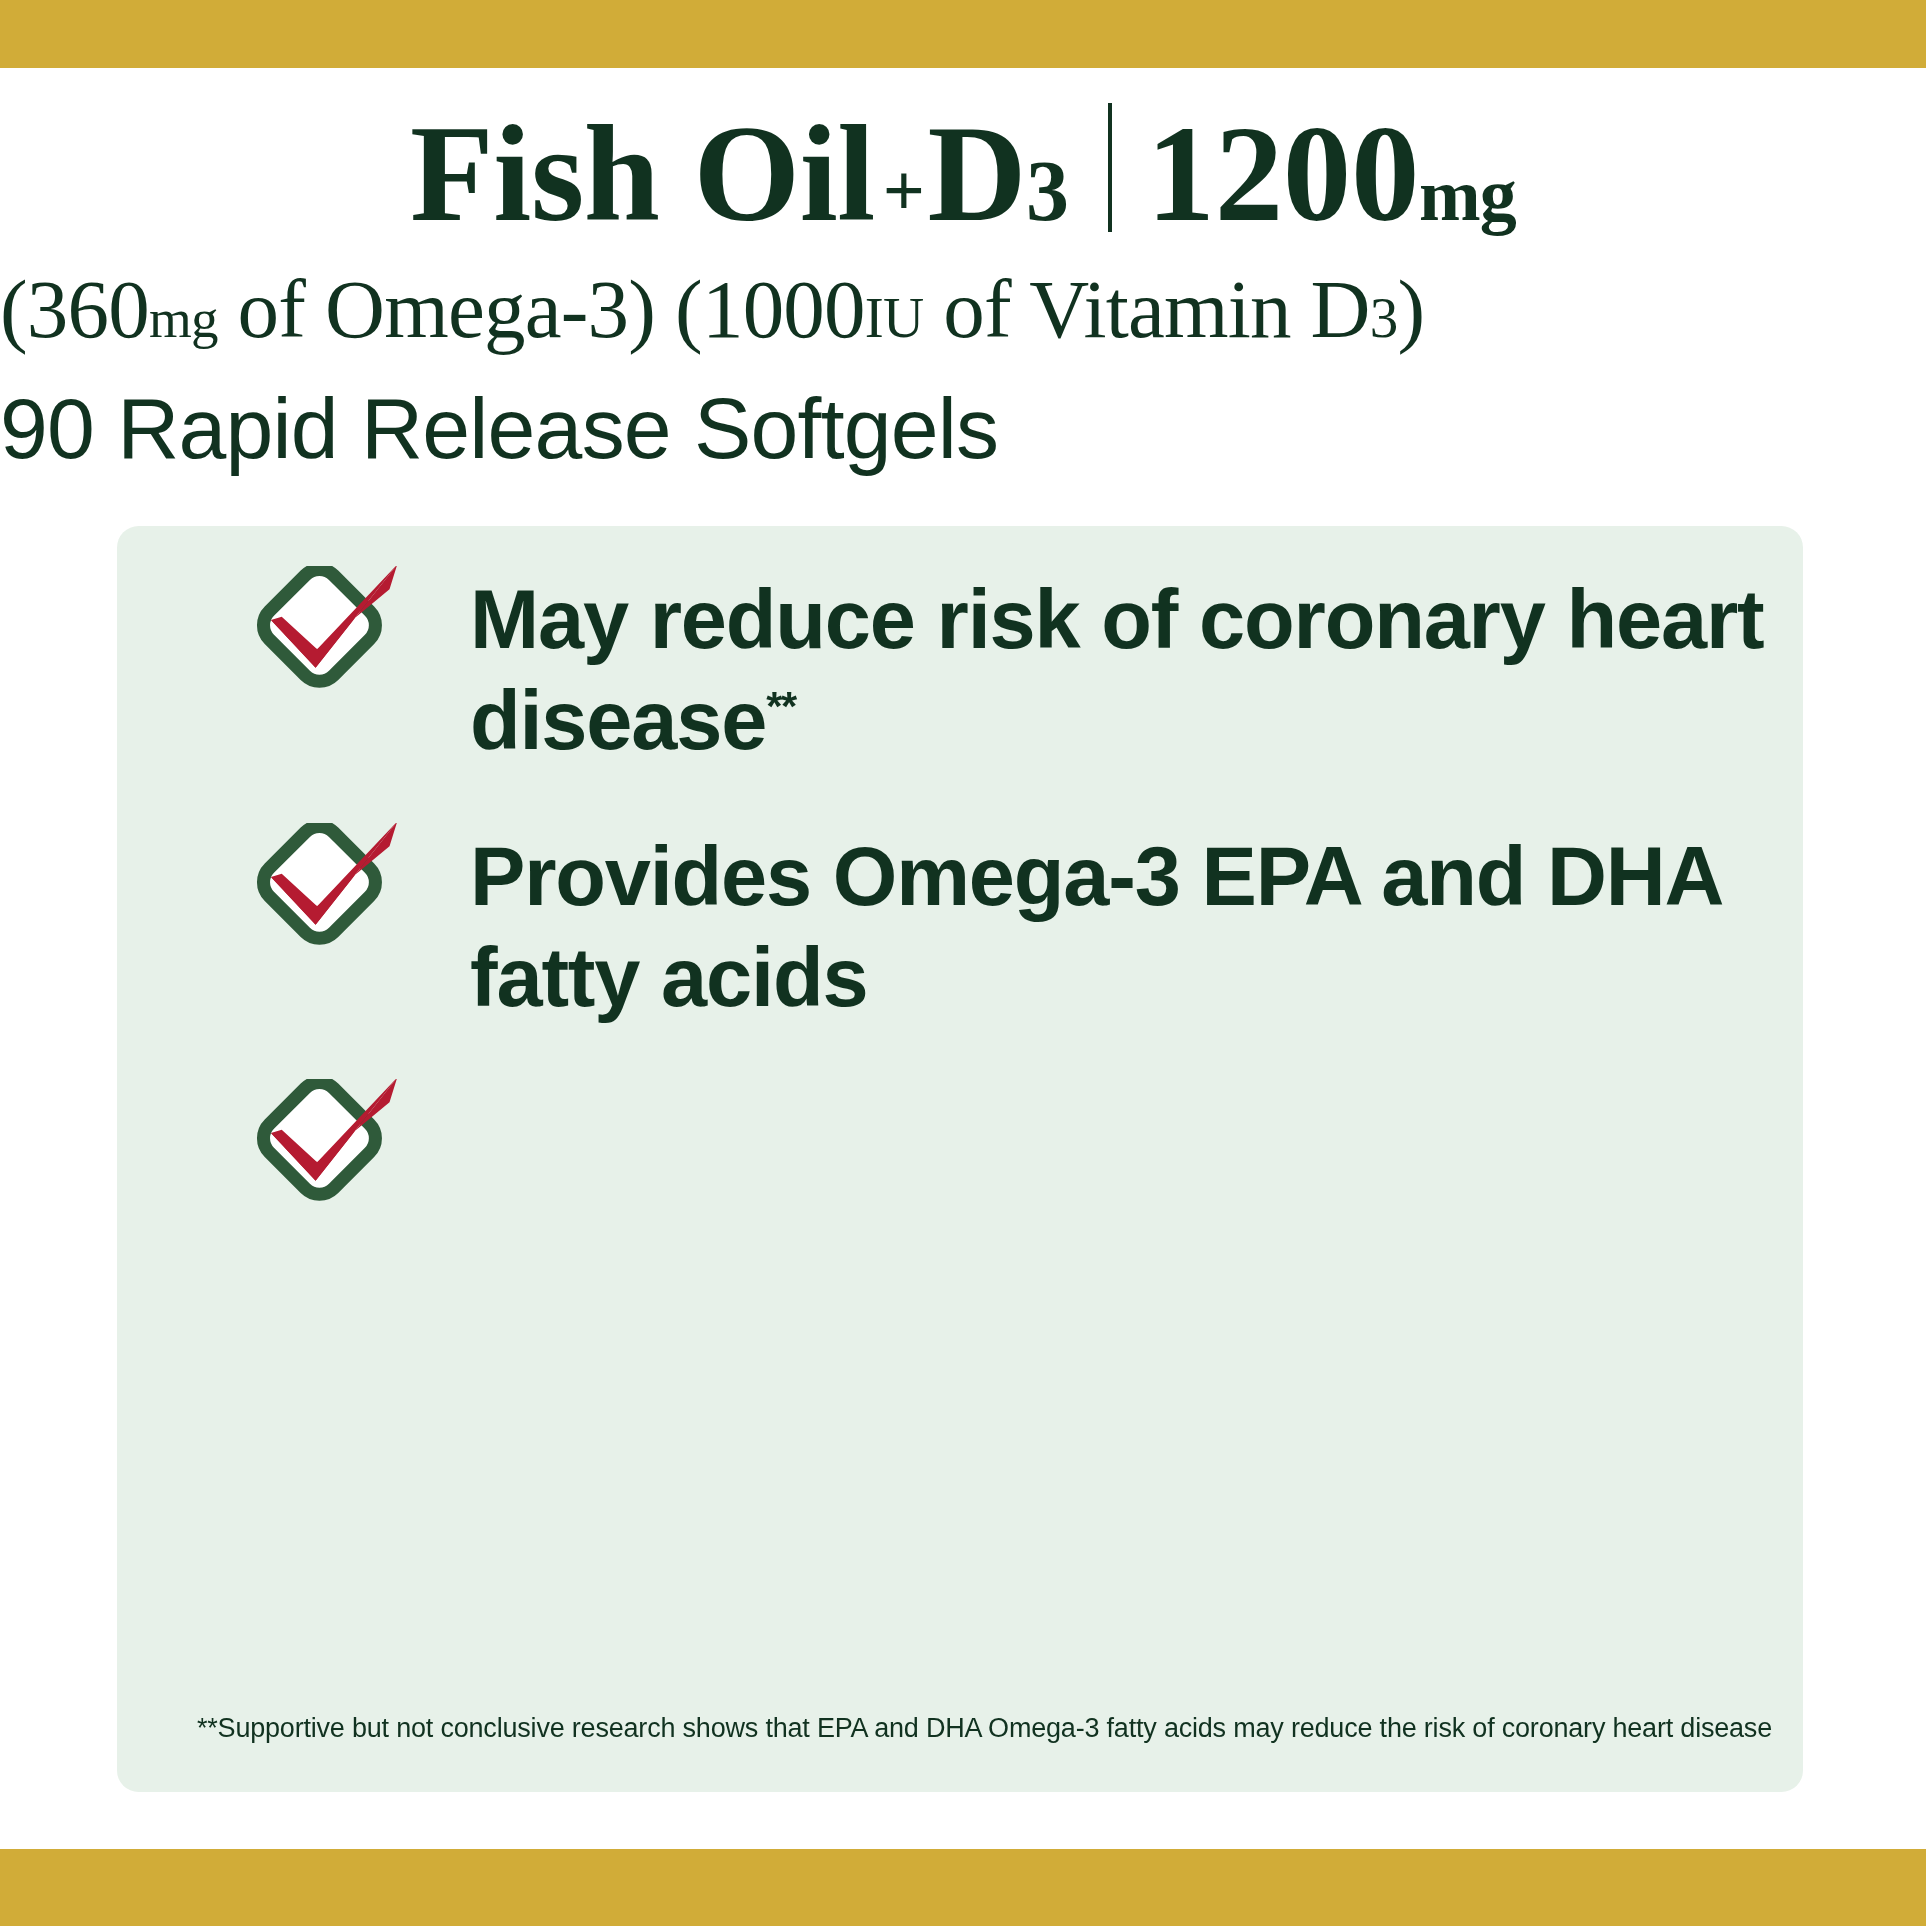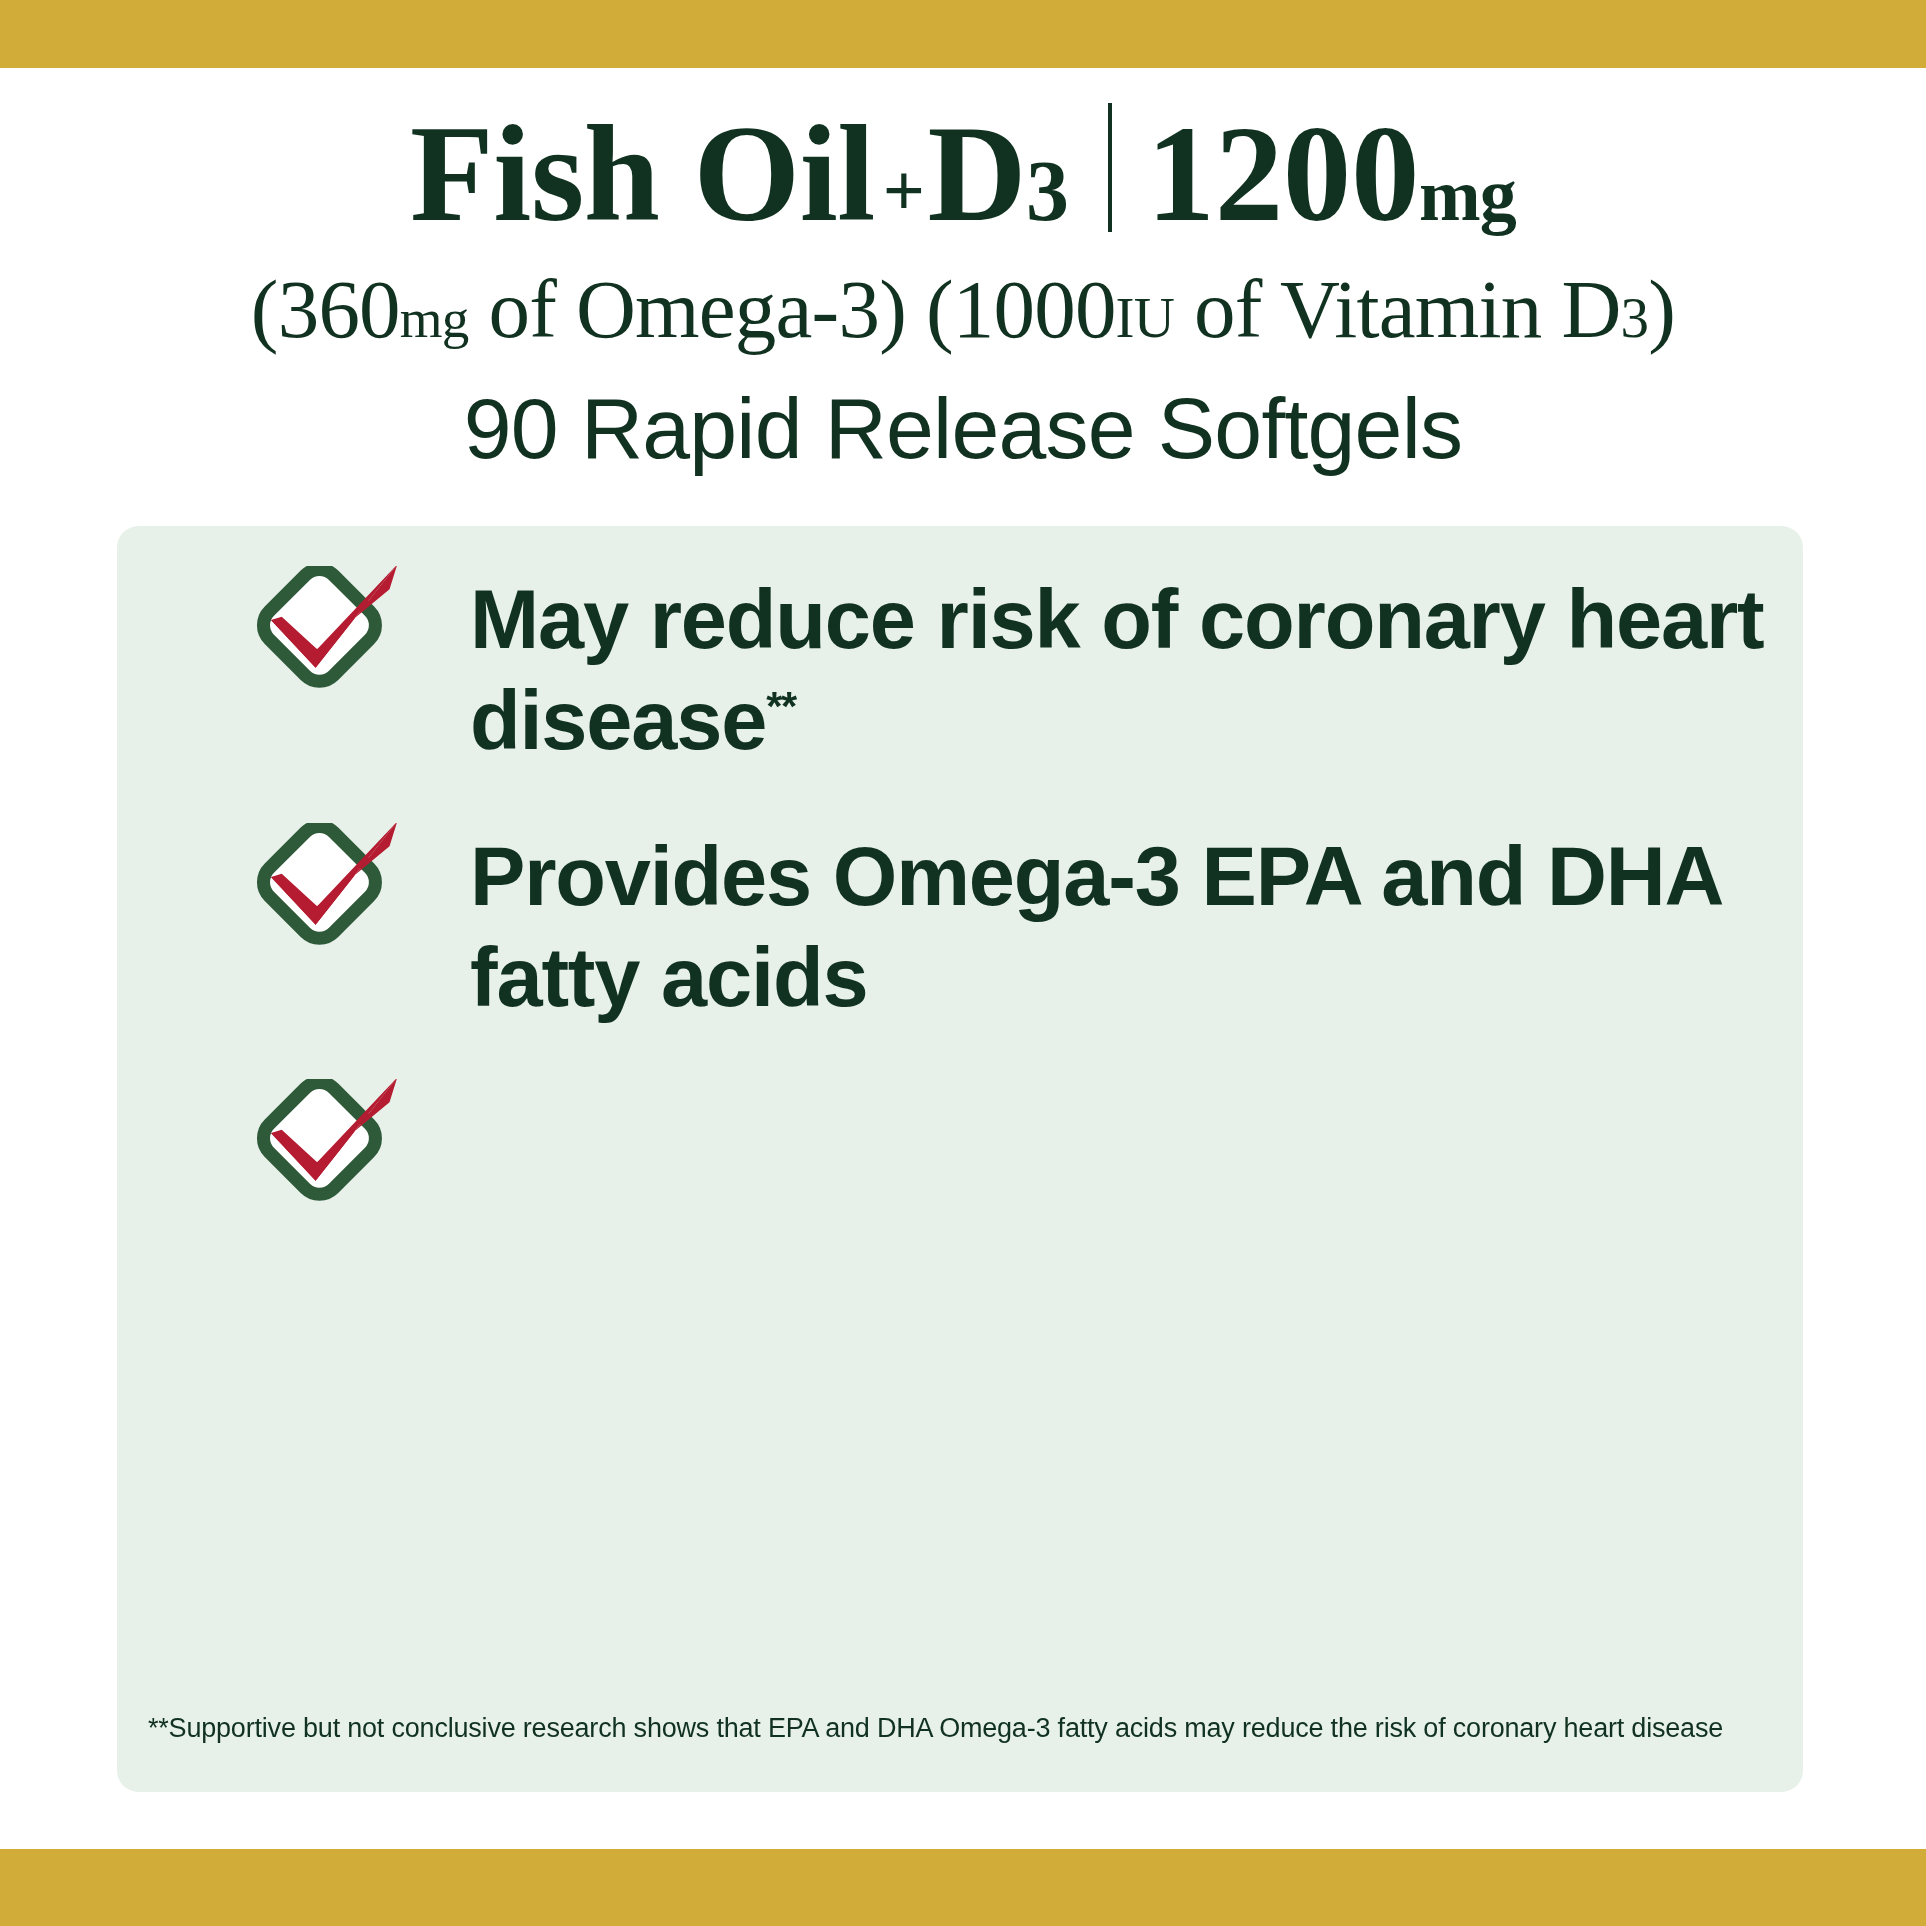--- a/index.html
+++ b/index.html
@@ -30,21 +30,21 @@
   }
   .gold-bar.top    { top: 0;     height: 68px; }
   .gold-bar.bottom { top: 1849px; height: 77px; }
 
   
   #header {
     position: absolute;
     left: 0;
     top: 91px;
     width: 1926px;
-    text-align: center;
+    text-align: left;
     color: #113220;
   }
 
   .title-line {
     display: flex;
     align-items: baseline;
     justify-content: center;
     font-family: "Liberation Serif", "DejaVu Serif", serif;
     font-weight: bold;
     white-space: nowrap;
@@ -172,21 +172,21 @@
   }
   .d3-sub {
     font-size: 0.86em;
   }
 
   #footnote {
     position: absolute;
     left: 0;
     right: 0;
     bottom: 48px;
-    text-align: left;
+    text-align: right;
     font-family: "Liberation Sans", sans-serif;
     font-size: 27px;
     color: #113220;
     letter-spacing: -0.2px;
     padding: 0 31px;
   }
 </style>
 </head>
 <body>
 

